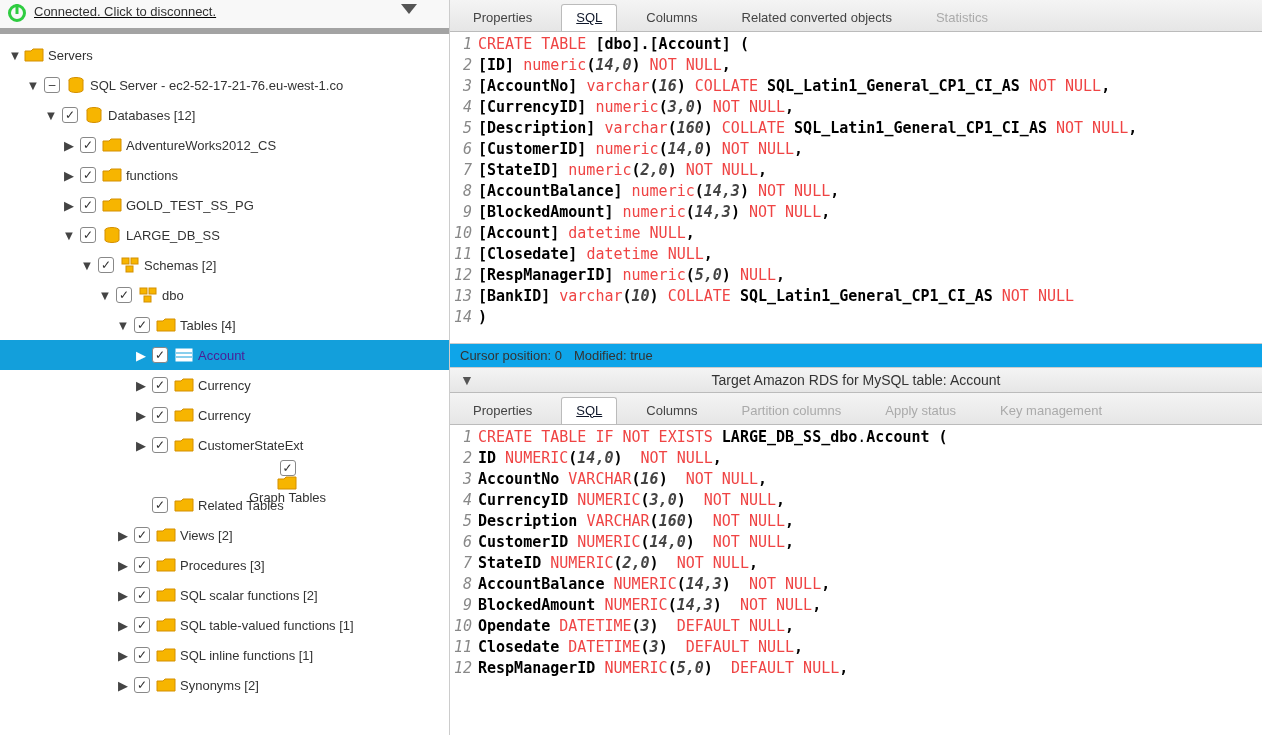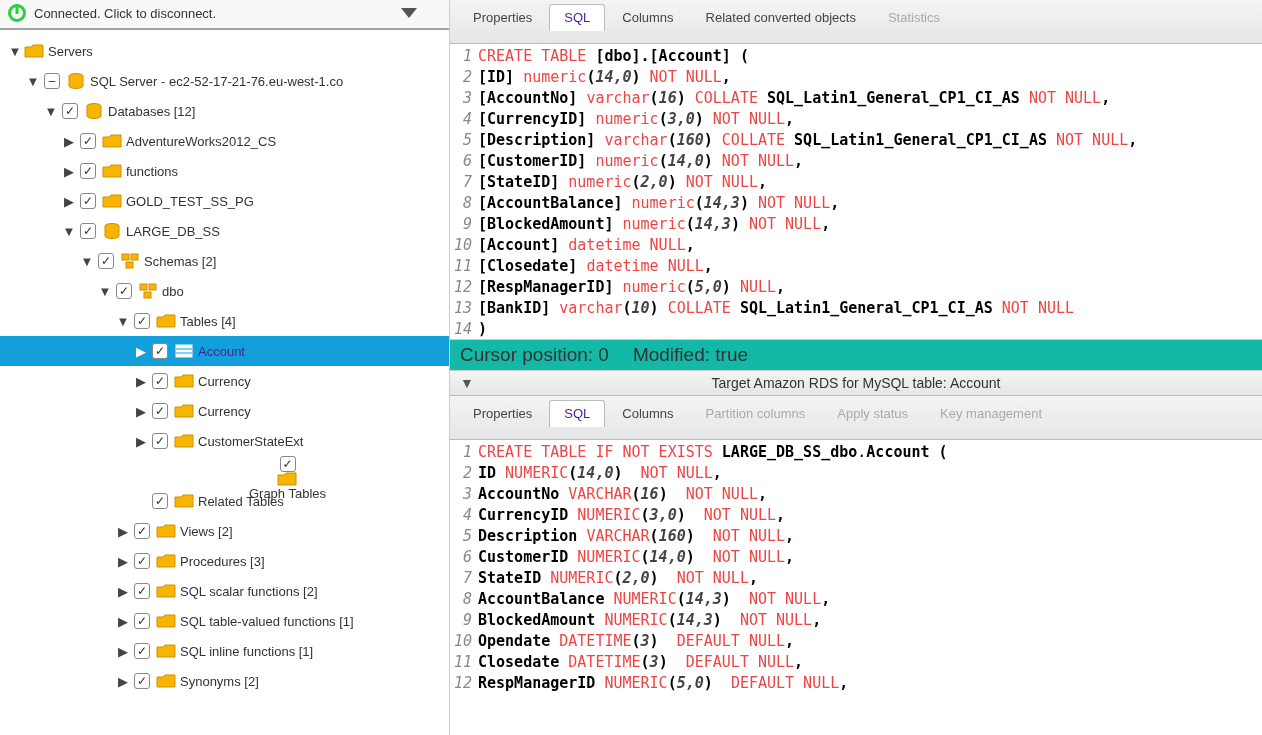--- a/index.html
+++ b/index.html
@@ -1,51 +1,51 @@
 <!DOCTYPE html>
 <html><head>
 <meta charset="utf-8">
 <style>
 * { box-sizing: border-box; margin: 0; padding: 0; }
 body { font-family: "Segoe UI", Tahoma, sans-serif; font-size: 13px; background: #fff; overflow: hidden; }
 .app { display: flex; width: 1262px; height: 735px; }
 .sidebar { width: 450px; border-right: 1px solid #ccc; display: flex; flex-direction: column; }
-.conn-bar { display: flex; align-items: center; padding: 4px 8px 6px 8px; border-bottom: 2px solid #a3a3a3; background: #f8f8f8; }
+.conn-bar { display: flex; padding: 4px 8px 6px 8px; border-bottom: 6px solid #a3a3a3; background: #f8f8f8; text-decoration: underline; }
 .power-icon { width: 18px; height: 18px; border-radius: 50%; border: 3px solid #2ecc40; position: relative; margin-right: 8px; }
 .power-icon::after { content: ""; position: absolute; top: -3px; left: 50%; width: 3px; height: 10px; background: #2ecc40; transform: translateX(-50%); }
 .conn-text { flex: 1; color: #333; }
 .funnel-icon { width: 0; height: 0; border-left: 8px solid transparent; border-right: 8px solid transparent; border-top: 10px solid #555; margin-right: 10px; cursor: pointer; }
 .spacer-icon { width: 14px; height: 14px; }
 .tree { flex: 1; overflow-y: auto; padding: 6px 0; user-select: none; }
 .tree-row { display: flex; align-items: center; height: 30px; padding-right: 8px; white-space: nowrap; cursor: pointer; }
 .tree-row.selected { background: #139fdb; color: #fff; }
 .arrow { width: 14px; display: inline-flex; justify-content: center; color: #444; font-size: 13px; }
 .arrow.none { visibility: hidden; }
 .tree-row.selected .arrow { color: #fff; }
 .chk { width: 16px; height: 16px; border: 1px solid #888; border-radius: 3px; margin: 0 4px; display: inline-flex; align-items: center; justify-content: center; font-size: 12px; color: #333; background: #fff; }
 .chk.minus::after { content: "–"; }
 .chk.check::after { content: "✓"; }
 .ticon { width: 20px; height: 16px; margin: 0 4px 0 2px; display: inline-flex; align-items: center; justify-content: center; }
 .folder-svg { width: 20px; height: 14px; }
 .db-svg, .schema-svg, .table-svg { width: 18px; height: 16px; }
 .tree-label { color: #333; }
 .tree-row.selected .tree-label { color: #4c1d95; }
 .main { flex: 1; display: flex; flex-direction: column; }
-.tabbar { display: flex; background: linear-gradient(#f4f4f4,#e6e6e6); border-bottom: 1px solid #bbb; padding: 4px 8px 12px 8px; gap: 2px; align-items: center; }
+.tabbar { display: flex; background: linear-gradient(#f4f4f4,#e6e6e6); border-bottom: 1px solid #bbb; padding: 4px 8px 0 8px; gap: 14px; align-items: center; }
 .tab { padding: 5px 14px 6px 14px; color: #444; cursor: pointer; border: 1px solid transparent; border-bottom: none; }
-.tab.active { background: #fff; border-color: #bbb; border-radius: 3px 3px 0 0; color: #4c1d95; }
+.tab.active { background: #fff; border-color: #bbb; border-radius: 3px 3px 0 0; color: #0f172a; text-decoration: underline; }
 .tab.disabled { color: #aaa; cursor: default; }
 .code { flex: 1; overflow: auto; font-family: "Consolas", "Menlo", monospace; font-size: 15px; background: #fff; padding: 2px 0; line-height: 1.4; }
 .code-line { display: flex; }
 .lineno { width: 28px; text-align: right; color: #888; padding-right: 6px; font-style: italic; user-select: none; }
 .code-text { white-space: pre; }
 .kw { color: #ef4444; font-weight: normal; }
 .ident { color: #000; font-weight: bold; }
 .num { color: #444; font-weight: bold; font-style: italic; }
-.status { display: flex; gap: 24px; padding: 4px 10px; border-top: 1px solid #ccc; border-bottom: 1px solid #ccc; background: #14b8a6; font-size: 19px; color: #333; }
+.status { display: flex; gap: 12px; padding: 4px 10px; border-top: 1px solid #ccc; border-bottom: 1px solid #ccc; background: #0ea5e9; font-size: 13px; color: #333; }
 .target-header { display: flex; align-items: center; justify-content: center; position: relative; padding: 4px 0; background: linear-gradient(#f4f4f4,#e6e6e6); border-bottom: 1px solid #bbb; font-size: 14px; color: #333; }
 .target-header .tri { position: absolute; left: 10px; color: #555; }
 .cursor-caret { display:inline-block; width:1px; height:15px; background:#000; vertical-align:middle; }
 </style>
 </head>
 <body>
 
 <div class="app">
   <div class="sidebar">
     <div class="conn-bar">

